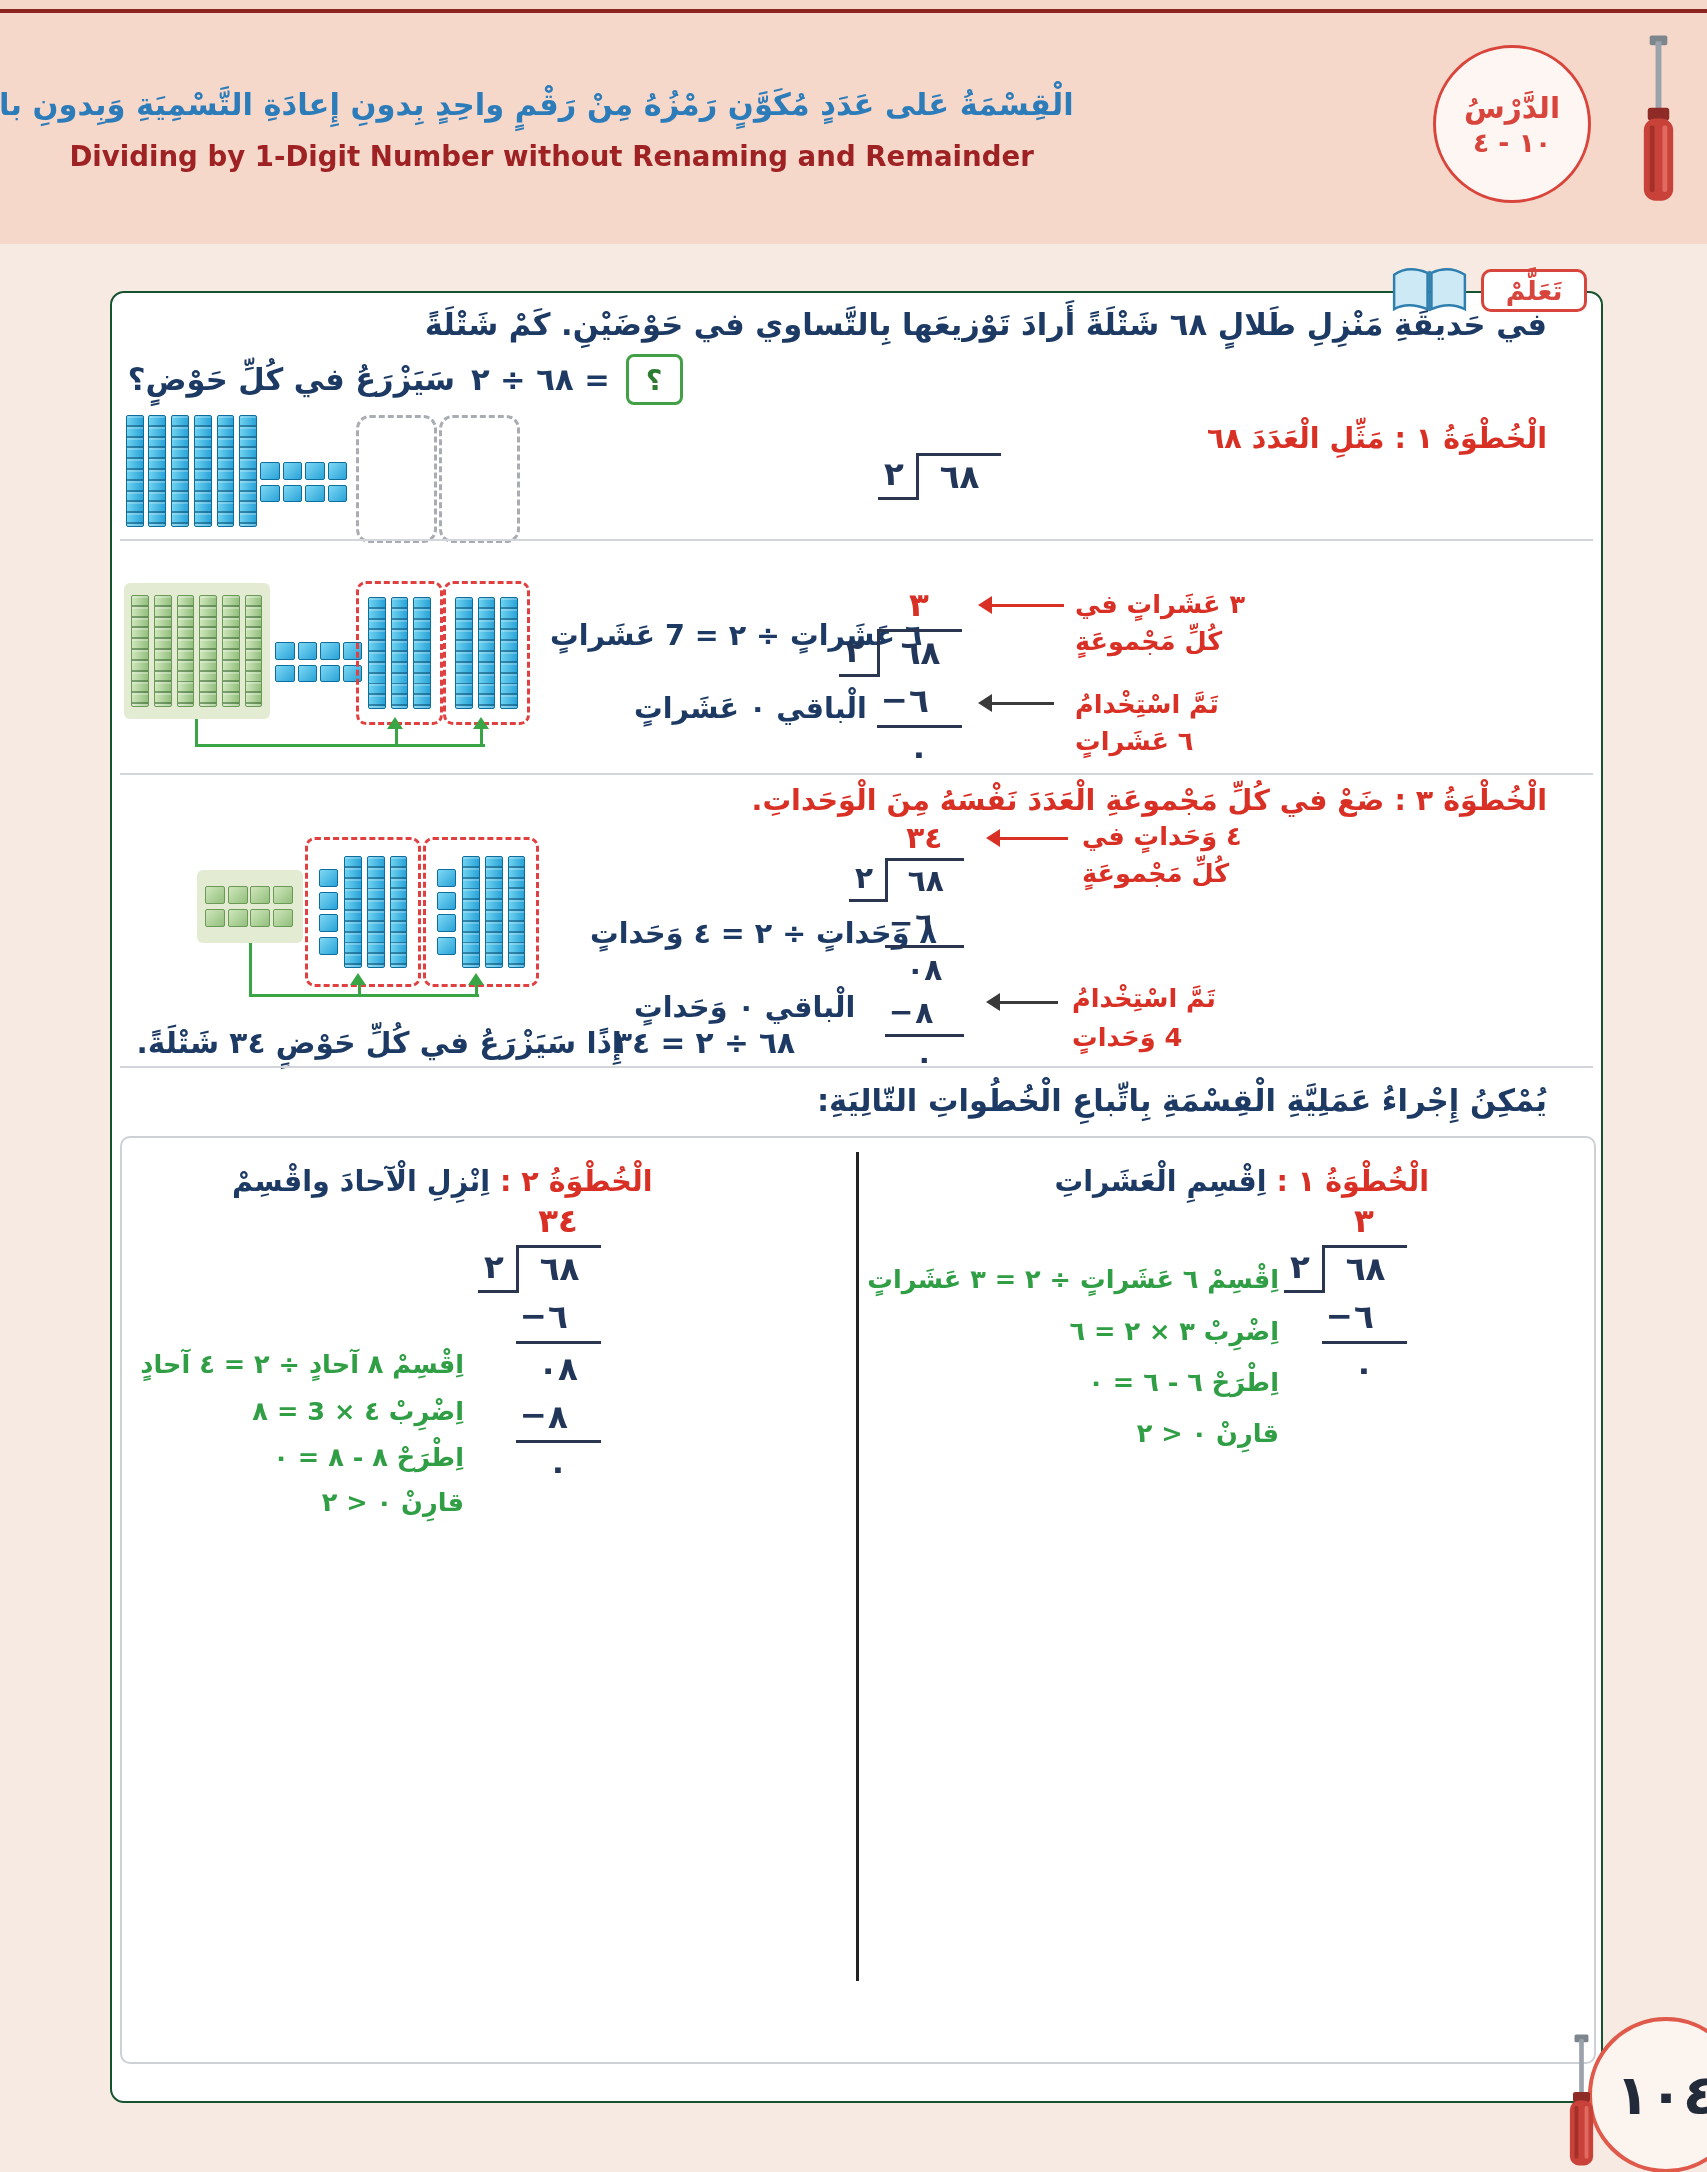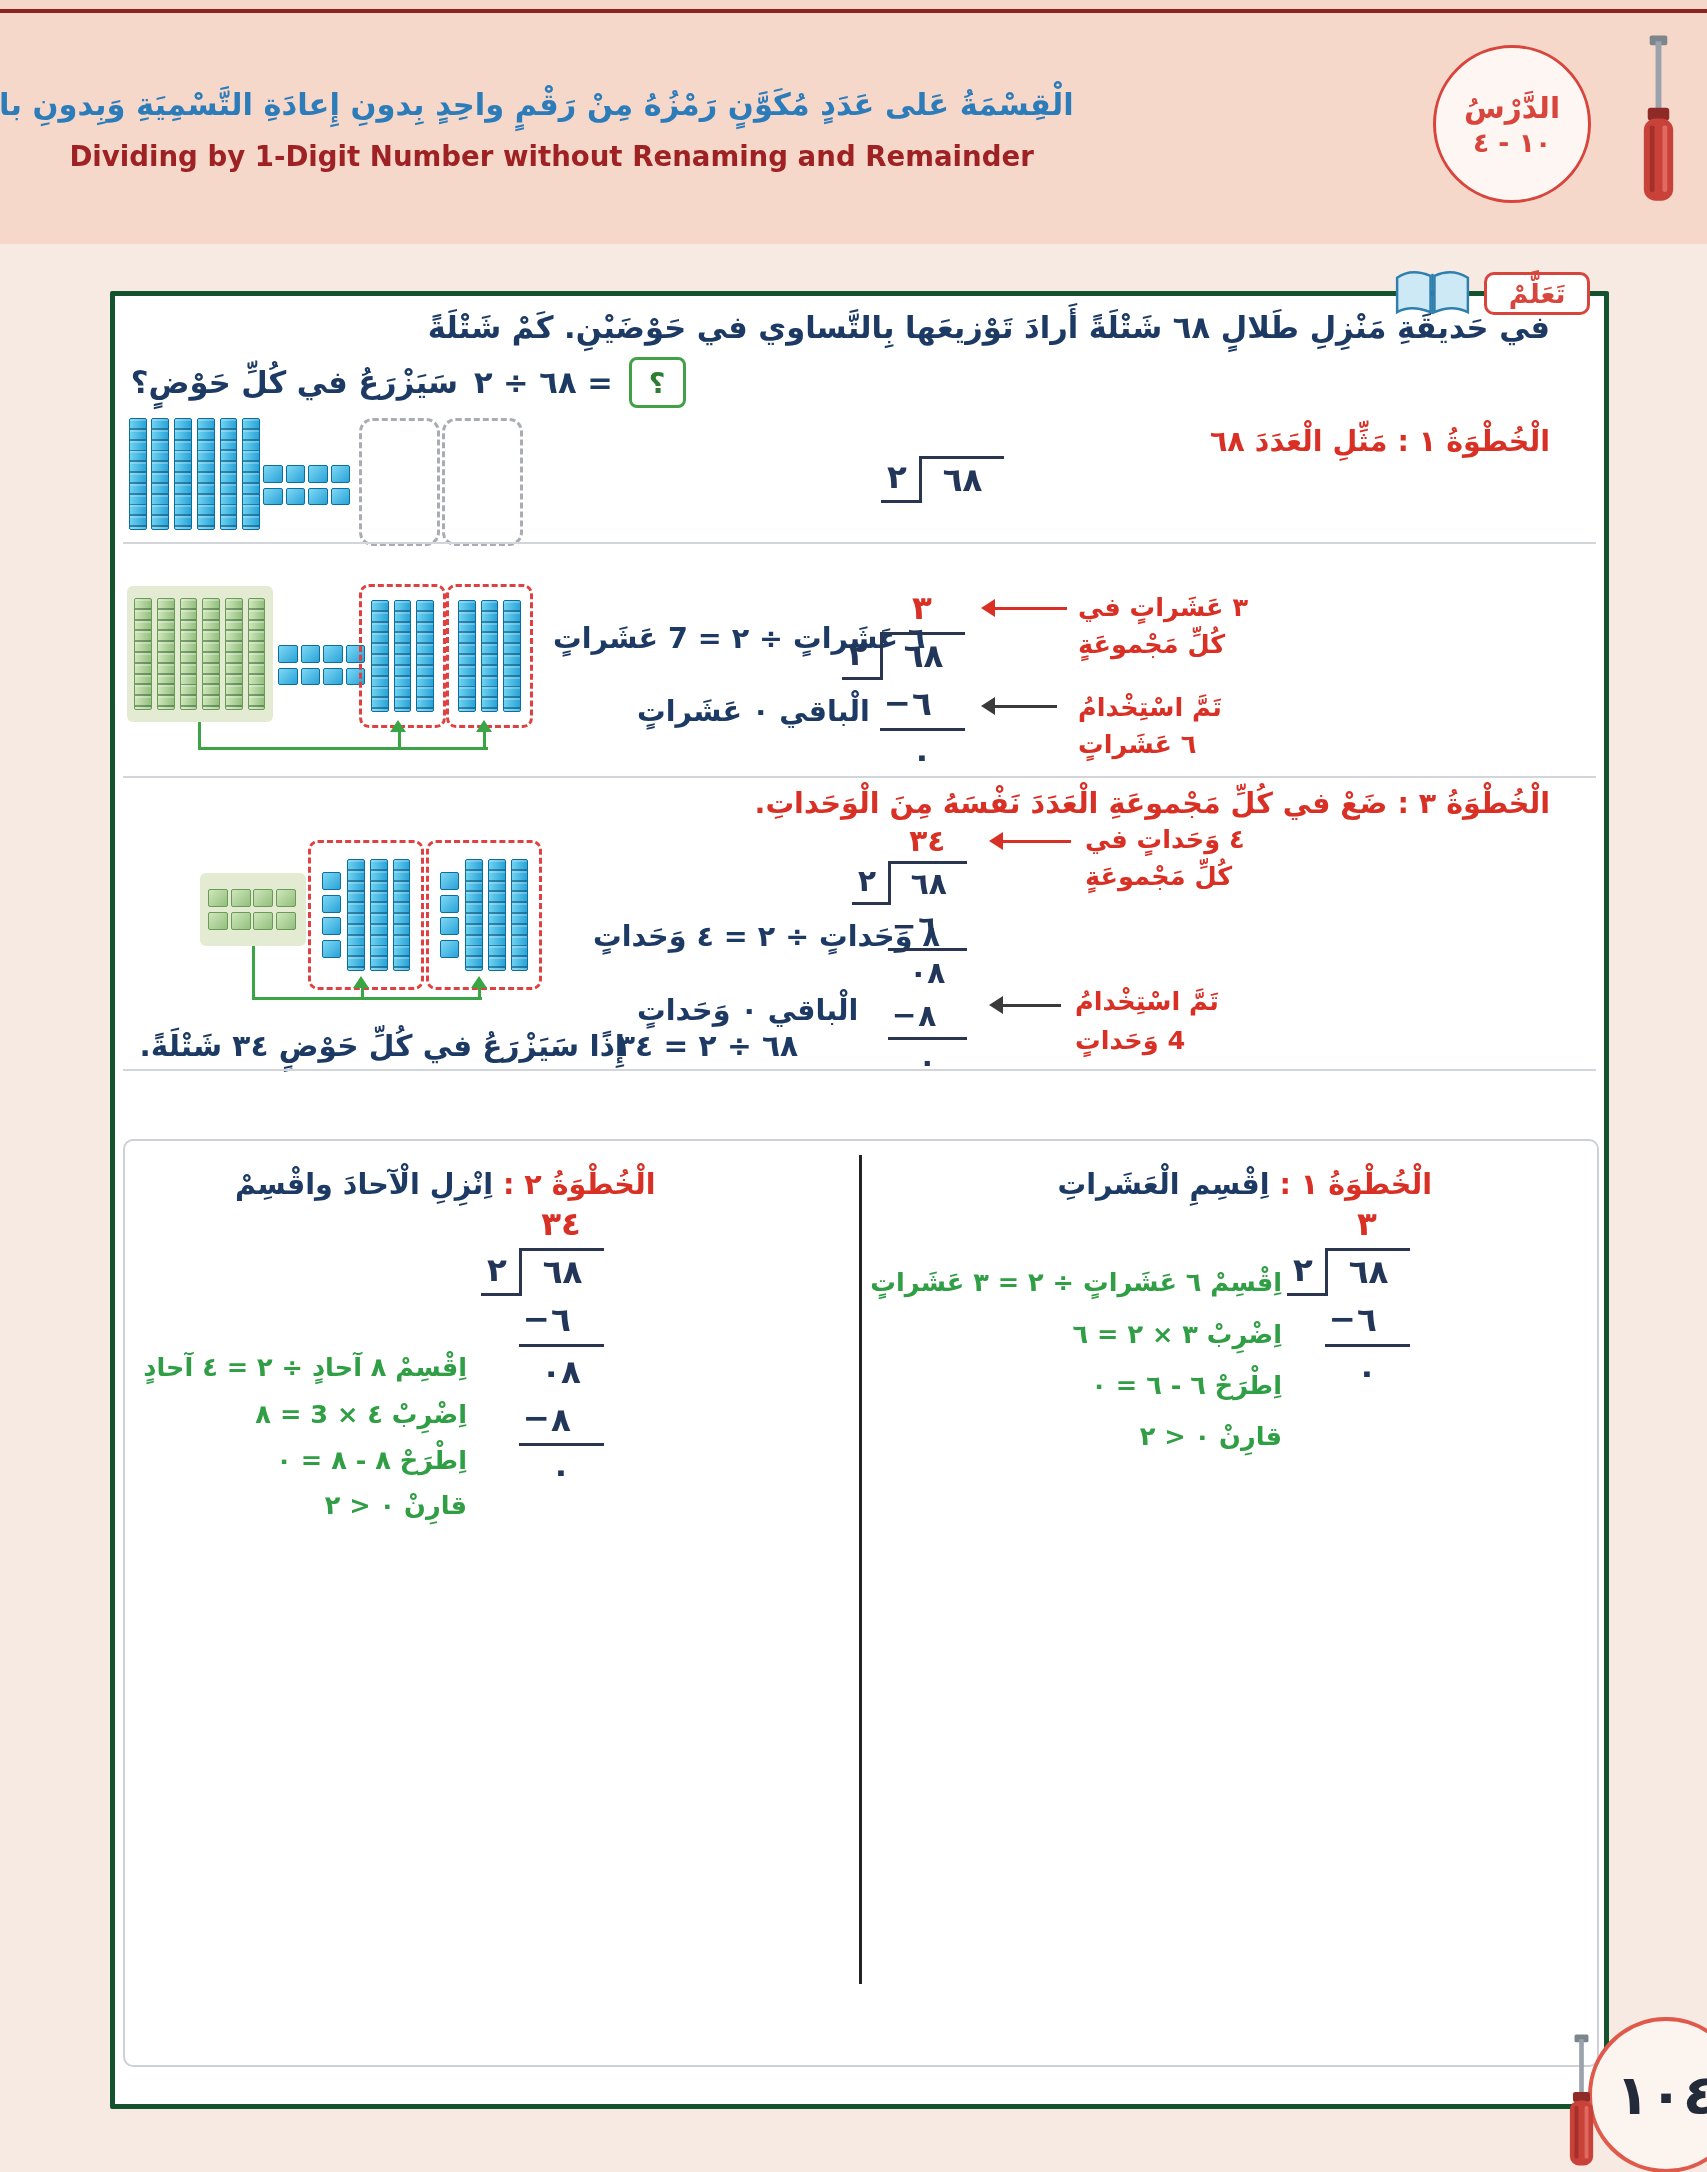--- a/index.html
+++ b/index.html
@@ -12,21 +12,21 @@
   .title-ar{font-size:30.5px;font-weight:bold;color:#2d7cba;direction:rtl;white-space:nowrap;}
   .title-en{margin-top:17.7px;font-size:27.6px;font-weight:bold;color:#9e2123;white-space:nowrap;direction:ltr;}
   .lesson{position:absolute;right:116px;top:45px;width:152px;height:152px;border:3.9px solid #d8453c;
           border-radius:50%;background:#fdf6f2;display:flex;flex-direction:column;align-items:center;
           justify-content:center;color:#d8453c;font-weight:bold;}
   .lesson .l1{font-size:29.6px;}
   .lesson .l2{font-size:26.6px;margin-top:2px;direction:rtl;}
   .sd-top{position:absolute;right:25.6px;top:33px;}
   
   .box{position:absolute;left:110px;top:291px;width:1489px;height:1808px;background:#fff;
-       border:5px solid #14532d;border-radius:2px;}
+       border:2px solid #14532d;border-radius:14px;}
   .content{position:absolute;inset:0;}
   .learnbadge{position:absolute;top:-31.5px;right:13.8px;display:flex;align-items:center;gap:7.9px;}
   .learnlabel{border:3px solid #d8453c;border-radius:9.9px;background:#fff;color:#d8453c;
               font-weight:bold;font-size:26.6px;padding:3px 21.7px;}
   .sep{position:absolute;left:7.9px;right:7.9px;border-top:2px solid #d2d5d9;}
   
   .t{position:absolute;font-weight:bold;white-space:nowrap;direction:rtl;color:#1c3a63;}
   .red{color:#d93025;} .navy{color:#1c3a63;} .green{color:#2f9e44;}
   .f26{font-size:25.6px;} .f29{font-size:28.6px;} .f30{font-size:29.6px;} .f31{font-size:30.5px;}
   .steptitle{position:absolute;right:54px;font-weight:bold;font-size:28.6px;direction:rtl;white-space:nowrap;}
@@ -296,20 +296,21 @@
 
       <div class="arrow" style="left:879px;top:544px;width:77px;"></div>
       <div class="t f26 red" style="left:970px;top:528px;">٤ وَحَداتٍ في</div>
       <div class="t f26 red" style="left:970px;top:565px;">كُلِّ مَجْموعَةٍ</div>
       <div class="arrow dark" style="left:879px;top:708px;width:67px;"></div>
       <div class="t f26 red" style="left:960px;top:690px;">تَمَّ اسْتِخْدامُ</div>
       <div class="t f26 red" style="left:960px;top:729px;">4 وَحَداتٍ</div>
 
       <div class="sep" style="top:773px;"></div>
 
+      <div class="t f31" style="right:54px;top:790px;">يُمْكِنُ إِجْراءُ عَمَلِيَّةِ الْقِسْمَةِ بِاتِّباعِ الْخُطُواتِ التّالِيَةِ:</div>
 
       <div class="colsbox"></div>
       <div class="vline"></div>
 
       <div class="t f29" style="right:172px;top:871px;">
         <span class="red" style="margin-left:9.9px;">الْخُطْوَةُ ١ :</span><span class="navy">اِقْسِمِ الْعَشَراتِ</span>
       </div>
       <div class="ldiv f33" style="left:1172px;top:910px;">
         <span class="q">٣</span>
         <div class="main">

